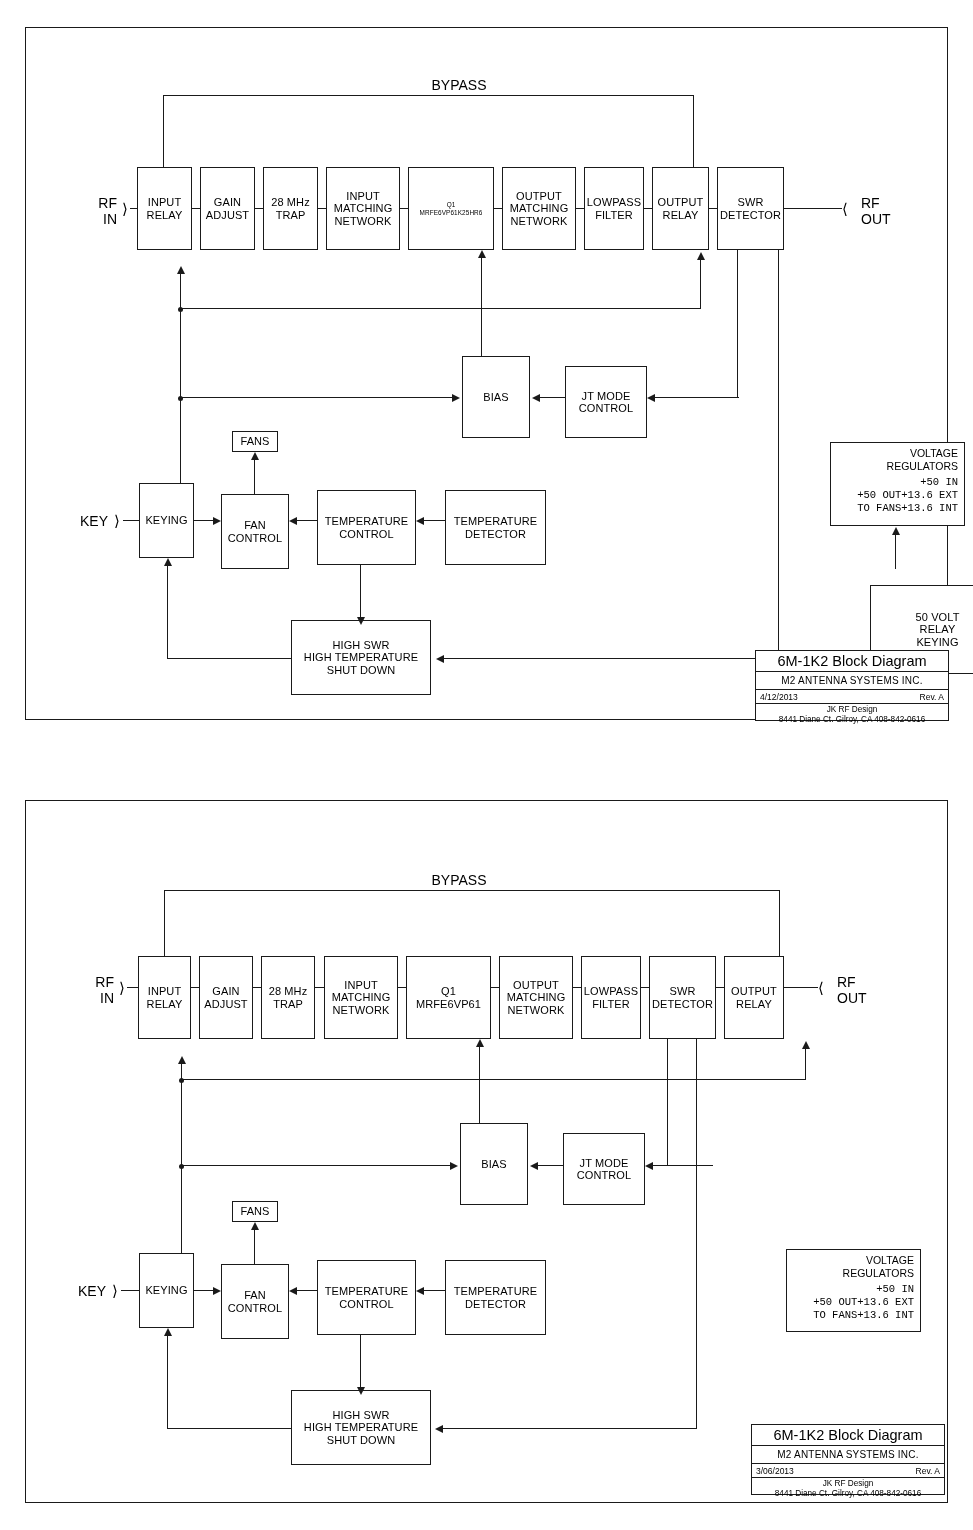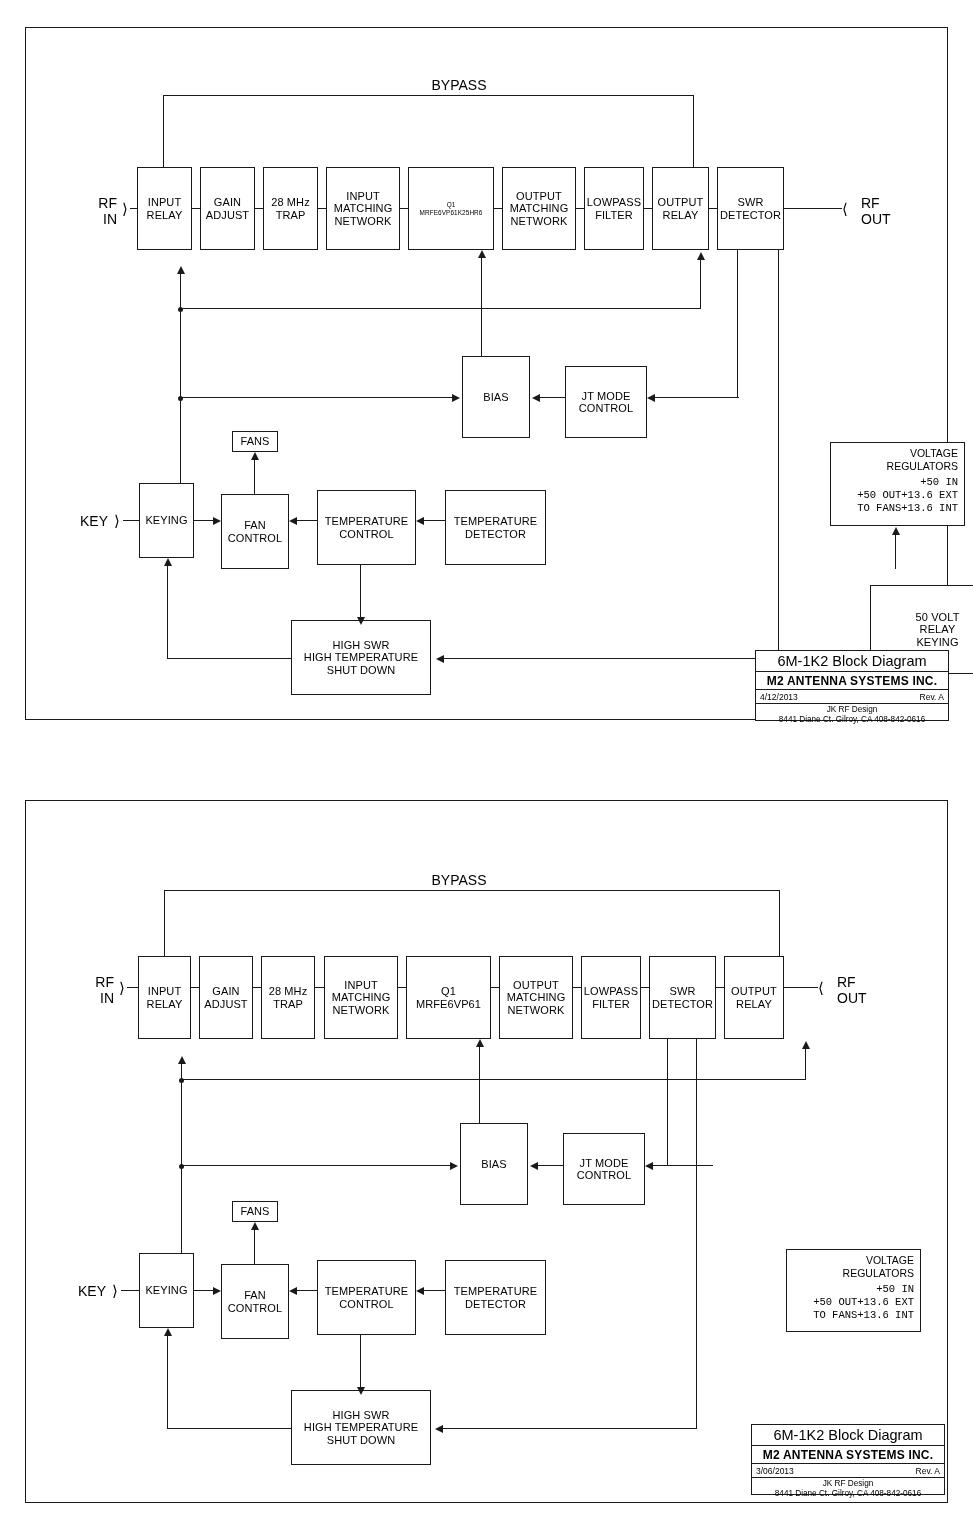--- a/index.html
+++ b/index.html
@@ -71,21 +71,21 @@
 
   
   .title-block{
     position:absolute;border:1.5px solid #1a1a1a;background:#fff;
     box-sizing:border-box;z-index:7;
   }
   .tb-row{border-bottom:1.2px solid #1a1a1a;box-sizing:border-box;
           display:flex;align-items:center;justify-content:center;}
   .tb-row:last-child{border-bottom:none;}
   .tb-title{height:21px;font-size:14.5px;}
-  .tb-company{height:18px;font-size:12px;letter-spacing:.2px;font-weight:bold;}
+  .tb-company{height:18px;font-size:10px;letter-spacing:.2px;}
   .tb-date{height:14px;font-size:8.5px;justify-content:space-between;padding:0 4px;}
   .tb-foot{height:22px;flex-direction:column;justify-content:center;font-size:8.2px;line-height:1.25;}
 </style>
 </head>
 <body>
 
 <div class="sheet" id="sheet-1">
 
   <div class="lbl c" style="left:388px;top:49px;width:90px;">BYPASS</div>
   <div class="wire wv" style="left:137px;top:67px;height:72px;"></div>

